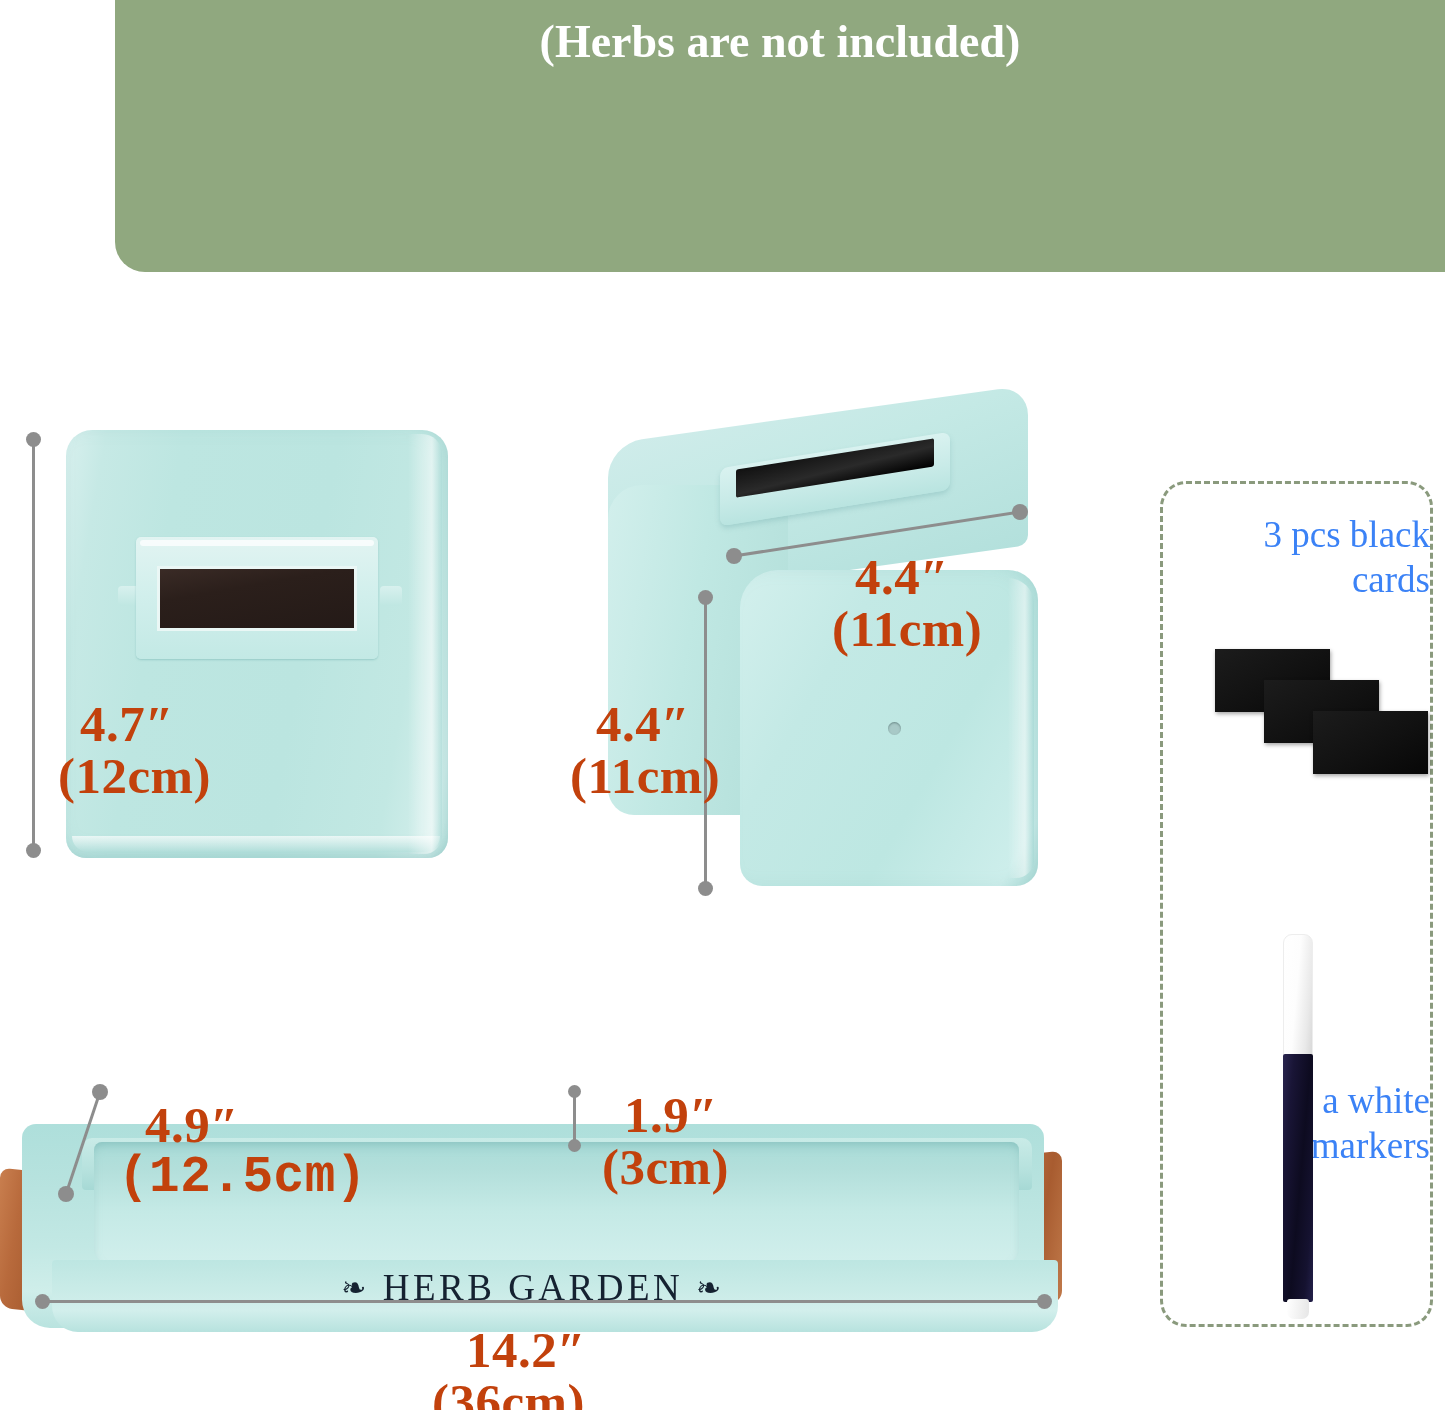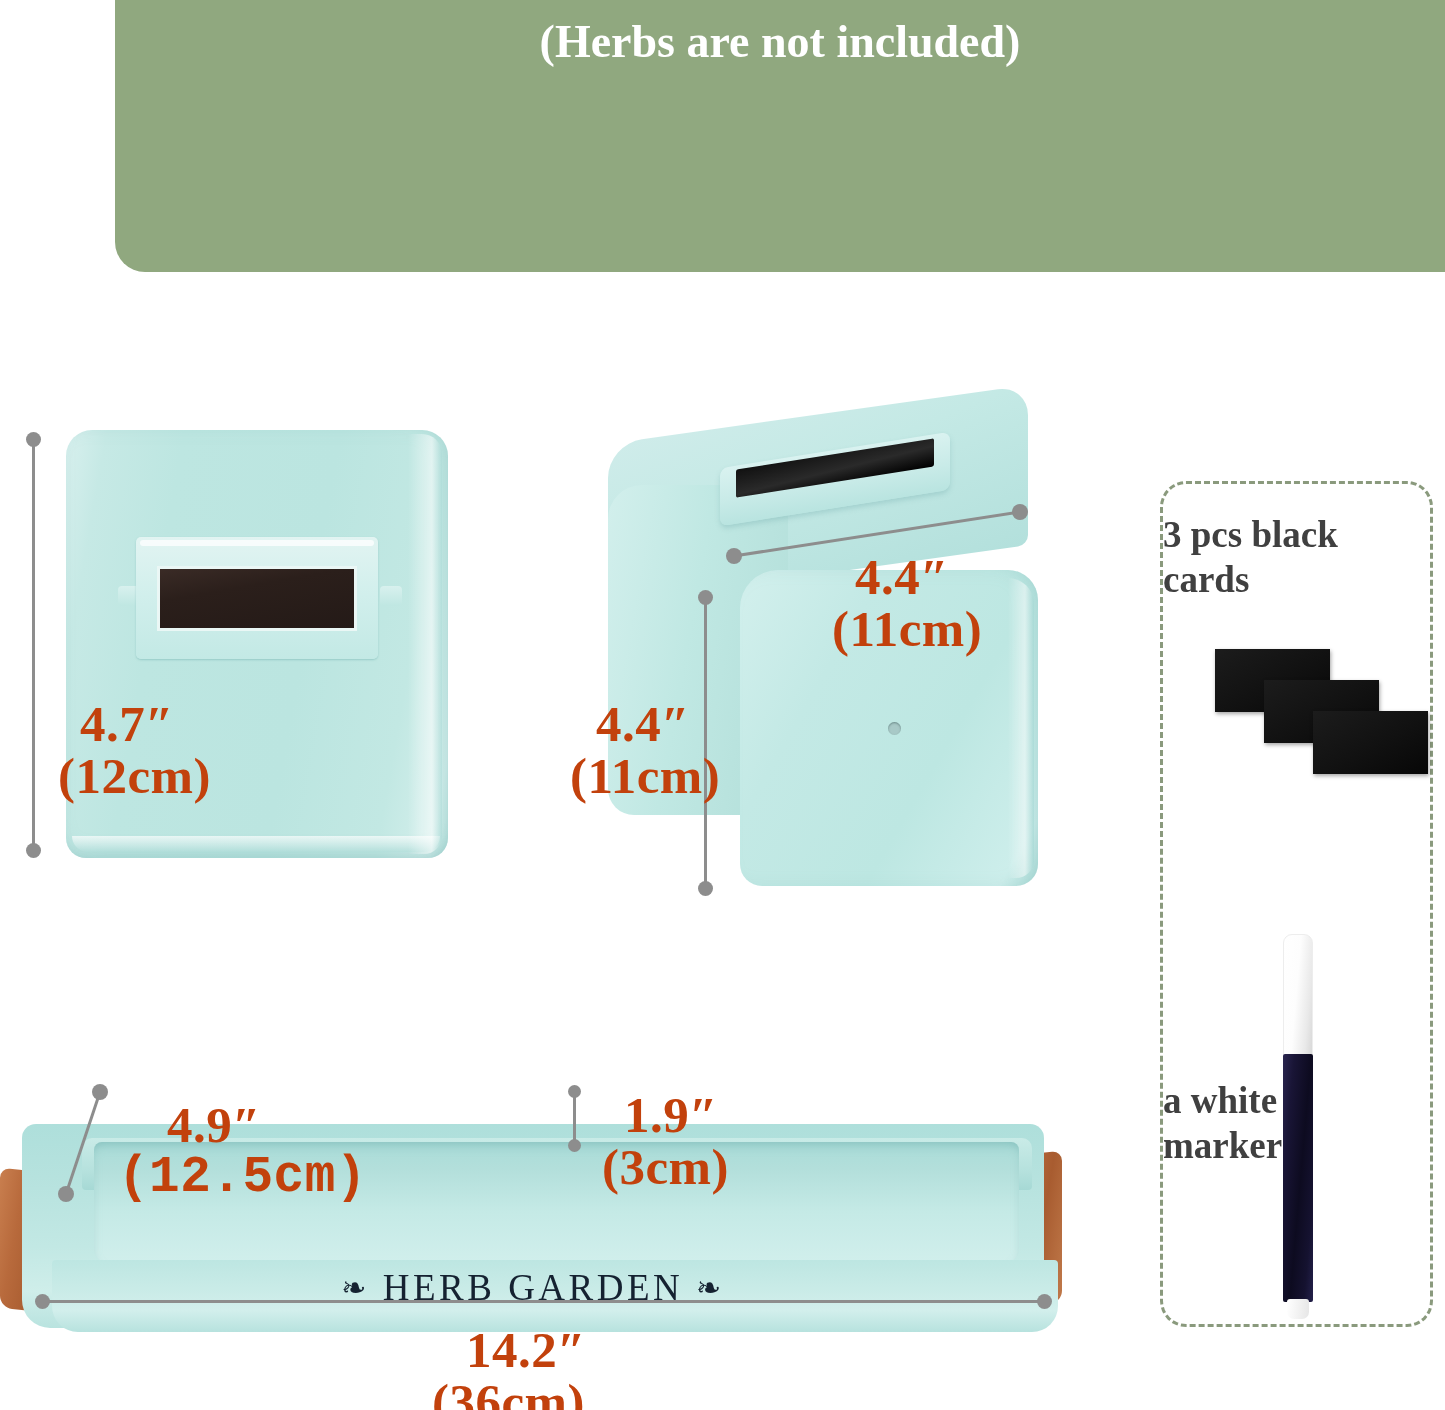--- a/index.html
+++ b/index.html
@@ -350,24 +350,24 @@
     width: 273px;
     height: 846px;
     border: 3px dashed #8a9a7d;
     border-radius: 26px;
     box-sizing: border-box;
   }
   .acc-caption {
     position: absolute;
     left: 0;
     width: 100%;
-    text-align: left;
-    color: #404040;
+    text-align: right;
+    color: #3b82f6;
     font-family: "Liberation Serif", "DejaVu Serif", serif;
-    font-weight: bold;
+    font-weight: normal;
     font-size: 37px;
     line-height: 1.22;
   }
   .acc-caption.cards   { top: 28px; }
   .acc-caption.markers { top: 594px; }
 
   .card {
     position: absolute;
     background: linear-gradient(150deg, #1c1c1c 0%, #111111 55%, #070707 100%);
     box-shadow: 1px 2px 4px rgba(0,0,0,0.35);
@@ -468,21 +468,21 @@
       <div class="tray-frontband"></div>
     </div>
     <div class="tray-logo"><span class="laurel">❧</span> <span>HERB GARDEN</span> <span class="laurel">❧</span></div>
   </div>
 
   <svg style="position:absolute; left:88px; top:1082px; width:130px; height:140px; overflow:visible;">
     <line x1="12" y1="10" x2="-22" y2="112" stroke="#8d8d8d" stroke-width="3"></line>
     <circle cx="12" cy="10" r="8" fill="#8d8d8d"></circle>
     <circle cx="-22" cy="112" r="8" fill="#8d8d8d"></circle>
   </svg>
-  <div class="dim-label" style="left:167px; top:1093px;">4.9″</div>
+  <div class="dim-label" style="left:145px; top:1093px;">4.9″</div>
   <div class="dim-label" style="left:118px; top:1145px;font-family:Liberation Mono, monospace;">(12.5cm)</div>
 
   <div class="dim-line-v" style="left:573px; top:1090px; height:55px;"></div>
   <div class="dim-dot sm" style="left:568px; top:1085px;"></div>
   <div class="dim-dot sm" style="left:568px; top:1139px;"></div>
   <div class="dim-label" style="left:624px; top:1083px;">1.9″</div>
   <div class="dim-label" style="left:602px; top:1135px;">(3cm)</div>
 
   <div class="dim-line-h" style="left:42px; top:1300px; width:1000px;"></div>
   <div class="dim-dot" style="left:35px; top:1294px;"></div>

